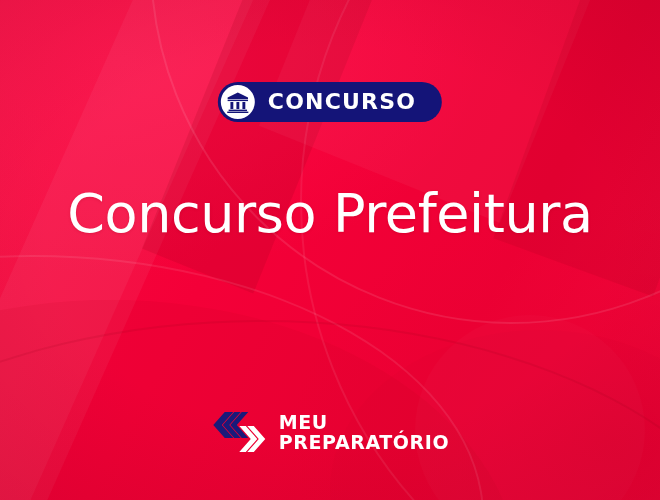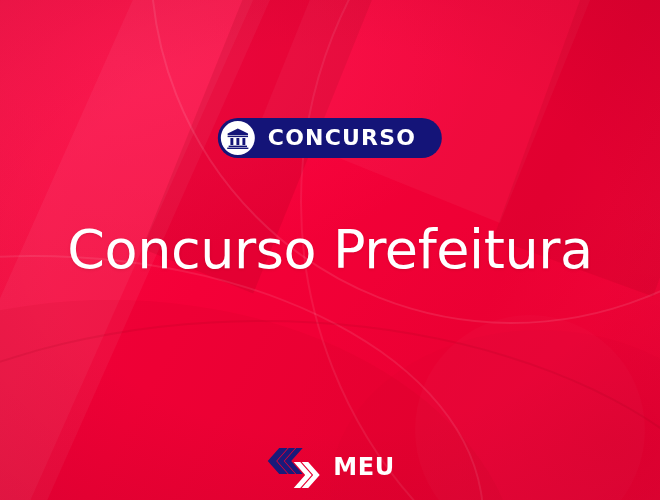--- a/index.html
+++ b/index.html
@@ -144,21 +144,20 @@
     background: radial-gradient(ellipse 78% 70% at 50% 48%, rgba(0,0,0,0) 55%, rgba(120,0,20,0.13) 100%);
   }
 
   
   .content {
     position: absolute;
     inset: 0;
     display: flex;
     flex-direction: column;
     align-items: center;
-    margin-top: 36px;
   }
 
   
   .badge {
     position: absolute;
     top: 82px;
     left: 50%;
     transform: translateX(-50%);
     height: 40px;
     display: flex;
@@ -222,21 +221,21 @@
   }
   .footer-text {
     display: flex;
     flex-direction: column;
     justify-content: center;
     color: #ffffff;
     font-weight: 700;
     letter-spacing: 0.6px;
     line-height: 1.06;
   }
-  .footer-line1 { font-size: 24px; }
+  .footer-line1 { font-size: 19px; }
   .footer-line2 { font-size: 19px; }
 </style>
 </head>
 <body>
 
 <div class="stage">
 
   <div class="bg-base"></div>
   <div class="bg-shape band-a"></div>
   <div class="bg-shape band-b"></div>
@@ -285,17 +284,18 @@
           <path d="M23.5 4.0 L30.0 4.0 L18.5 17.0 L30.0 30.0 L23.5 30.0 L12.0 17.0 Z"></path>
           <path d="M31.0 4.0 L37.5 4.0 L26.0 17.0 L37.5 30.0 L31.0 30.0 L19.5 17.0 Z"></path>
         </g>
         <g fill="#ffffff">
           <path d="M28.5 18.0 L35.0 18.0 L46.5 31.0 L35.0 44.0 L28.5 44.0 L40.0 31.0 Z"></path>
           <path d="M36.5 18.0 L43.0 18.0 L54.5 31.0 L43.0 44.0 L36.5 44.0 L48.0 31.0 Z"></path>
         </g>
       </svg>
       <span class="footer-text">
         <span class="footer-line1">MEU</span>
+        <span class="footer-line2">PREPARATÓRIO</span>
       </span>
     </div>
 
   </div>
 </div>
 
 </body></html>

